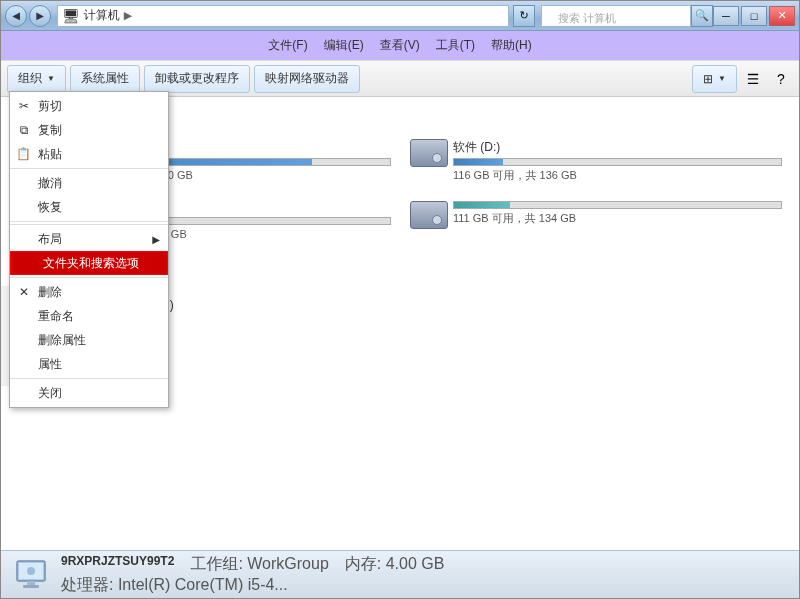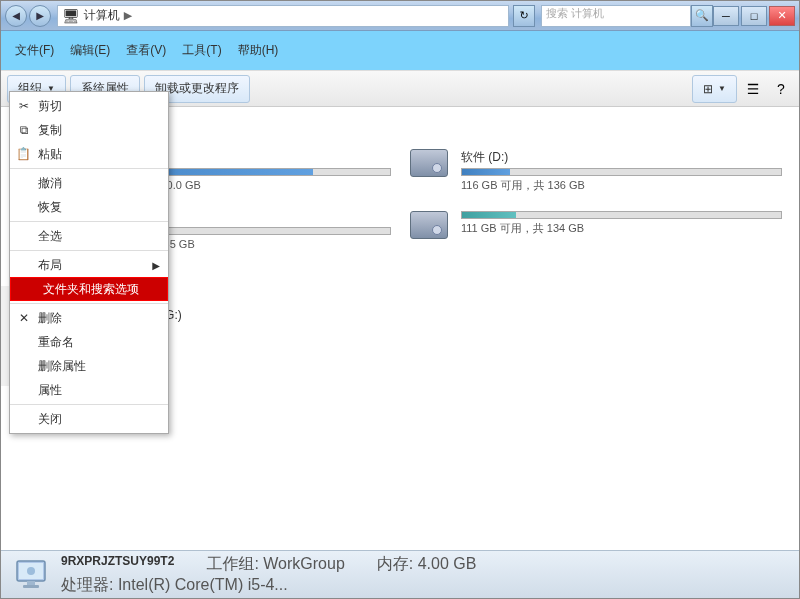--- a/index.html
+++ b/index.html
@@ -85,47 +85,48 @@
       margin-right: 6px;
       cursor: pointer;
     }
 
     .search-bar {
       width: 150px;
       height: 22px;
       background: white;
       border: 1px solid #a0b8d0;
       display: flex;
-      align-items: flex-start;
-      padding: 0 4px;
+      align-items: flex-end;
+      padding: 0 16px;
       font-size: 11px;
       color: #aaa;
     }
 
     .search-icon-btn {
       width: 22px;
       height: 22px;
       background: linear-gradient(to bottom, #d0e8f8, #a0c0e0);
       border: 1px solid #7090b0;
       display: flex;
       align-items: center;
       justify-content: center;
       font-size: 11px;
       cursor: pointer;
     }
 
     
     .menu-bar {
-      height: 40px;
-      background: #7dd3fc;
+      height: 30px;
+      background: #c4b5fd;
       display: flex;
       align-items: center;
       padding: 0 6px;
       border-bottom: 1px solid #ddd;
       flex-shrink: 0;
+      justify-content: center;
     }
 
     .menu-item {
       padding: 2px 8px;
       cursor: pointer;
       font-size: 12px;
       color: #333;
     }
 
     
@@ -267,21 +268,21 @@
     .drives-grid {
       display: grid;
       grid-template-columns: 1fr 1fr;
       gap: 8px;
       margin-bottom: 16px;
     }
 
     .drive-item {
       display: flex;
       align-items: flex-start;
-      gap: 12px;
+      gap: 4px;
       padding: 4px;
       cursor: pointer;
       border: 1px solid transparent;
     }
 
     .drive-icon-container {
       flex-shrink: 0;
       width: 40px;
       display: flex;
       align-items: center;
@@ -477,20 +478,21 @@
     <div class="menu-item">帮助(H)</div>
   </div>
 
   <div class="toolbar">
     <div class="toolbar-btn org-dropdown">
       <span>组织</span>
       <span class="dropdown-arrow">▼</span>
     </div>
     <div class="toolbar-btn">系统属性</div>
     <div class="toolbar-btn">卸载或更改程序</div>
+    <div class="toolbar-btn">映射网络驱动器</div>
     <div class="toolbar-right">
       <div class="toolbar-btn">
         <span>⊞</span>
         <span class="dropdown-arrow">▼</span>
       </div>
       <div class="view-btn">☰</div>
       <div class="view-btn">?</div>
     </div>
   </div>
 
@@ -503,21 +505,20 @@
       <div class="ctx-item">
         <span class="ctx-icon">⧉</span>复制
       </div>
       <div class="ctx-item">
         <span class="ctx-icon">📋</span>粘贴
       </div>
       <div class="ctx-separator"></div>
       <div class="ctx-item">撤消</div>
       <div class="ctx-item">恢复</div>
       <div class="ctx-separator"></div>
-      <div class="ctx-item">全选</div>
       <div class="ctx-separator"></div>
       <div class="ctx-item">
         布局<span class="ctx-arrow">▶</span>
       </div>
       <div class="ctx-item highlighted">文件夹和搜索选项</div>
       <div class="ctx-separator"></div>
       <div class="ctx-item">
         <span class="ctx-icon">✕</span>删除
       </div>
       <div class="ctx-item">重命名</div>
@@ -640,21 +641,21 @@
     <div class="status-pc-icon">
       <svg class="pc-icon-svg" viewBox="0 0 36 36">
         <rect x="4" y="4" width="28" height="20" rx="2" fill="#b0c8e8" stroke="#7090b0" stroke-width="1.5"></rect>
         <rect x="6" y="6" width="24" height="16" fill="#d8eaf8"></rect>
         <rect x="14" y="24" width="8" height="4" fill="#a0b8d0"></rect>
         <rect x="10" y="28" width="16" height="3" rx="1" fill="#90a8c0"></rect>
         <circle cx="18" cy="14" r="4" fill="#6090c0" opacity="0.5"></circle>
       </svg>
     </div>
     <div class="status-info">
-      <div style="display:flex;gap:32px">
+      <div style="display:flex;gap:16px">
         <span class="status-name">9RXPRJZTSUY99T2</span>
         <span class="status-detail">工作组: WorkGroup</span>
         <span class="status-detail">内存: 4.00 GB</span>
       </div>
       <div>
         <span class="status-detail">处理器: Intel(R) Core(TM) i5-4...</span>
       </div>
     </div>
   </div>
 

